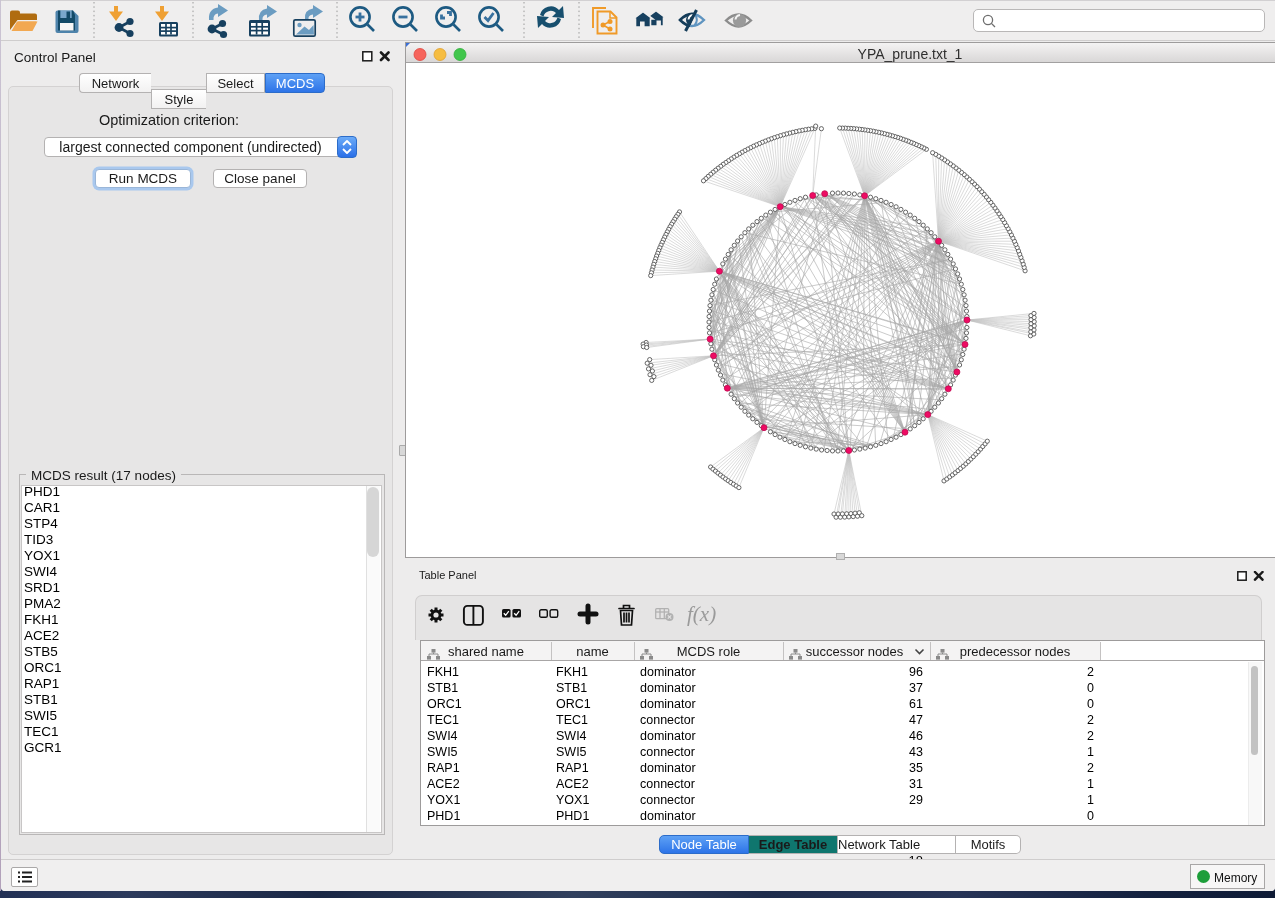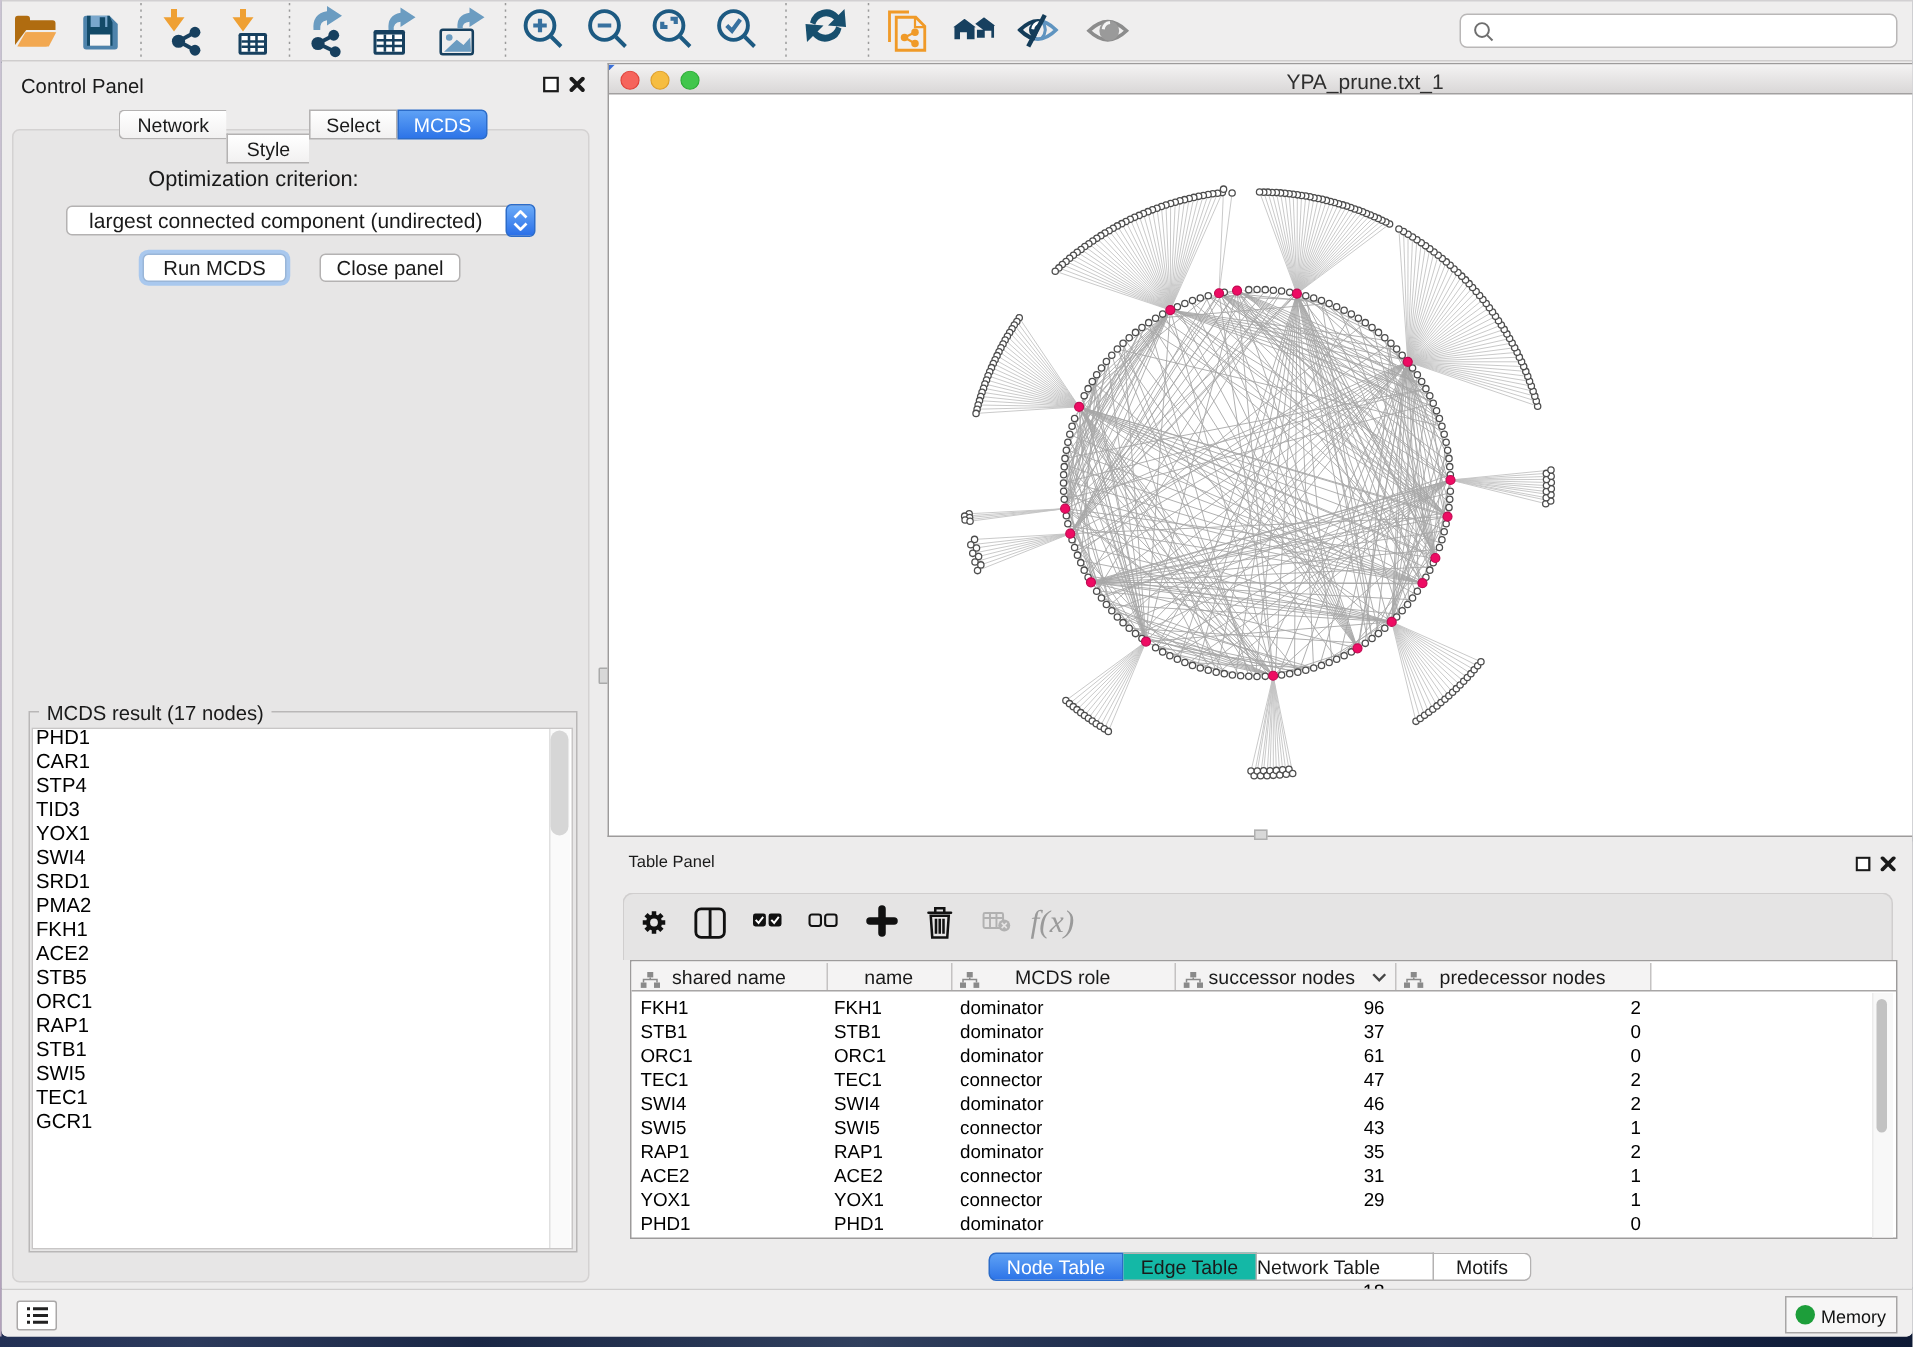--- a/index.html
+++ b/index.html
@@ -1297,21 +1297,21 @@
 <div class="abs" style="left:556px;top:809px;font-size:12.5px;color:#000;">PHD1</div>
 <div class="abs" style="left:640px;top:809px;font-size:12.5px;color:#000;">dominator</div>
 <div class="abs" style="left:843px;top:809px;width:80px;text-align:right;font-size:13px;color:#000;margin-top:44px;">18</div>
 <div class="abs" style="left:1014px;top:809px;width:80px;text-align:right;font-size:12.5px;color:#000;">0</div>
 
 <div class="abs" style="left:1248px;top:662px;width:14px;height:163px;background:#f8f8f8;border-left:1px solid #ececec;"></div>
 <div class="abs" style="left:1251px;top:666px;width:7px;height:89px;background:#c2c2c2;border-radius:4px;"></div>
 
 <div class="abs" style="left:659px;top:835px;width:362px;height:19px;">
  <div class="abs" style="left:0;top:0;width:90px;height:19px;background:linear-gradient(#5ea1f5,#2d74e8);border:1px solid #2c6cc9;border-radius:5px 0 0 5px;color:#fff;font-size:13px;text-align:center;line-height:18px;">Node Table</div>
- <div class="abs" style="left:90px;top:0;width:89px;height:19px;background:#14b8a6;border:1px solid #b4b2b2;border-left:none;color:#1a1a1a;font-size:13px;text-align:center;line-height:18px;">Edge Table</div>
+ <div class="abs" style="left:90px;top:0;width:89px;height:19px;background:#0f766e;border:1px solid #b4b2b2;border-left:none;color:#1a1a1a;font-size:13px;text-align:center;line-height:18px;font-weight:bold;">Edge Table</div>
  <div class="abs" style="left:179px;top:0;width:118px;height:19px;background:#fff;border:1px solid #b4b2b2;border-left:none;color:#1a1a1a;font-size:13px;text-align:left;line-height:18px;">Network Table</div>
  <div class="abs" style="left:297px;top:0;width:65px;height:19px;background:#fff;border:1px solid #b4b2b2;border-left:none;border-radius:0 5px 5px 0;color:#1a1a1a;font-size:13px;text-align:center;line-height:18px;">Motifs</div>
 </div>
 
 <div class="abs" style="left:1px;top:859px;width:1274px;height:32px;background:#f0efef;border-top:1px solid #cfcdcd;border-radius:0 0 4px 4px;"></div>
 <div class="abs" style="left:11px;top:867px;width:27px;height:20px;background:#fff;border:1px solid #aaa8a8;border-radius:2px;"></div>
 <svg class="abs" style="left:18px;top:871px" width="14" height="12" viewBox="0 0 14 12">
 <g fill="#222">
       <rect x="0" y="0.5" width="2" height="2"></rect>
       <rect x="0" y="5" width="2" height="2"></rect>

